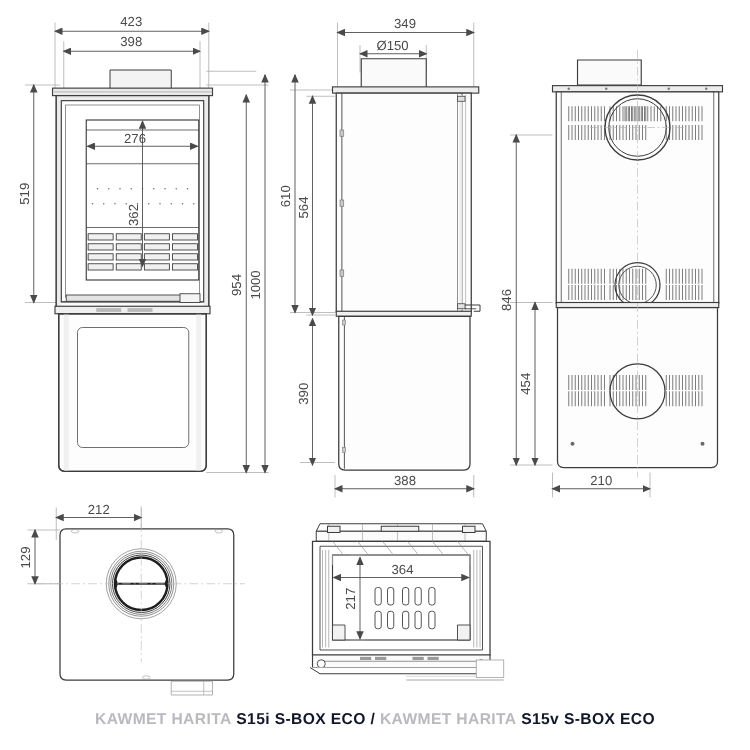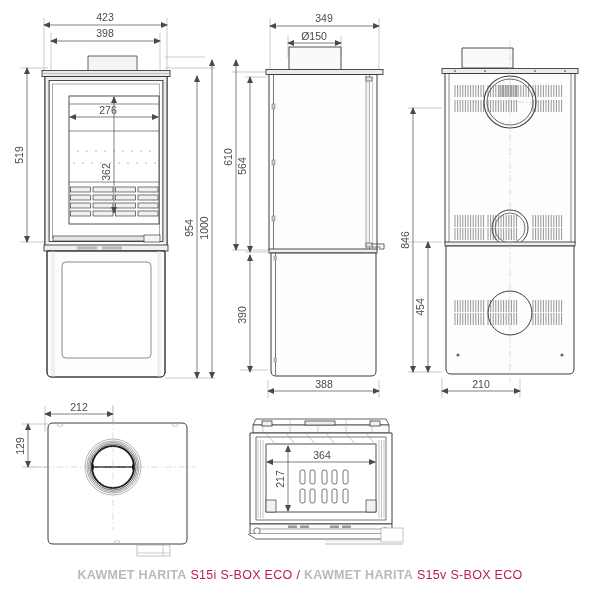--- a/index.html
+++ b/index.html
@@ -31,22 +31,22 @@
     letter-spacing: 0.3px;
     color: #c9c9cd;
     white-space: nowrap;
   }
   .caption .brand {
     font-weight: bold;
     color: #b9b9be;
     margin-top: 36px;
   }
   .caption .model {
-    font-weight: normal;
-    color: #be185d;
+    font-weight: bold;
+    color: #0f172a;
   }
   svg text {
     font-family: "Liberation Sans", sans-serif;
     fill: #4a4a4a;
   }
 </style>
 </head>
 <body>
 
 <div id="sheet">

